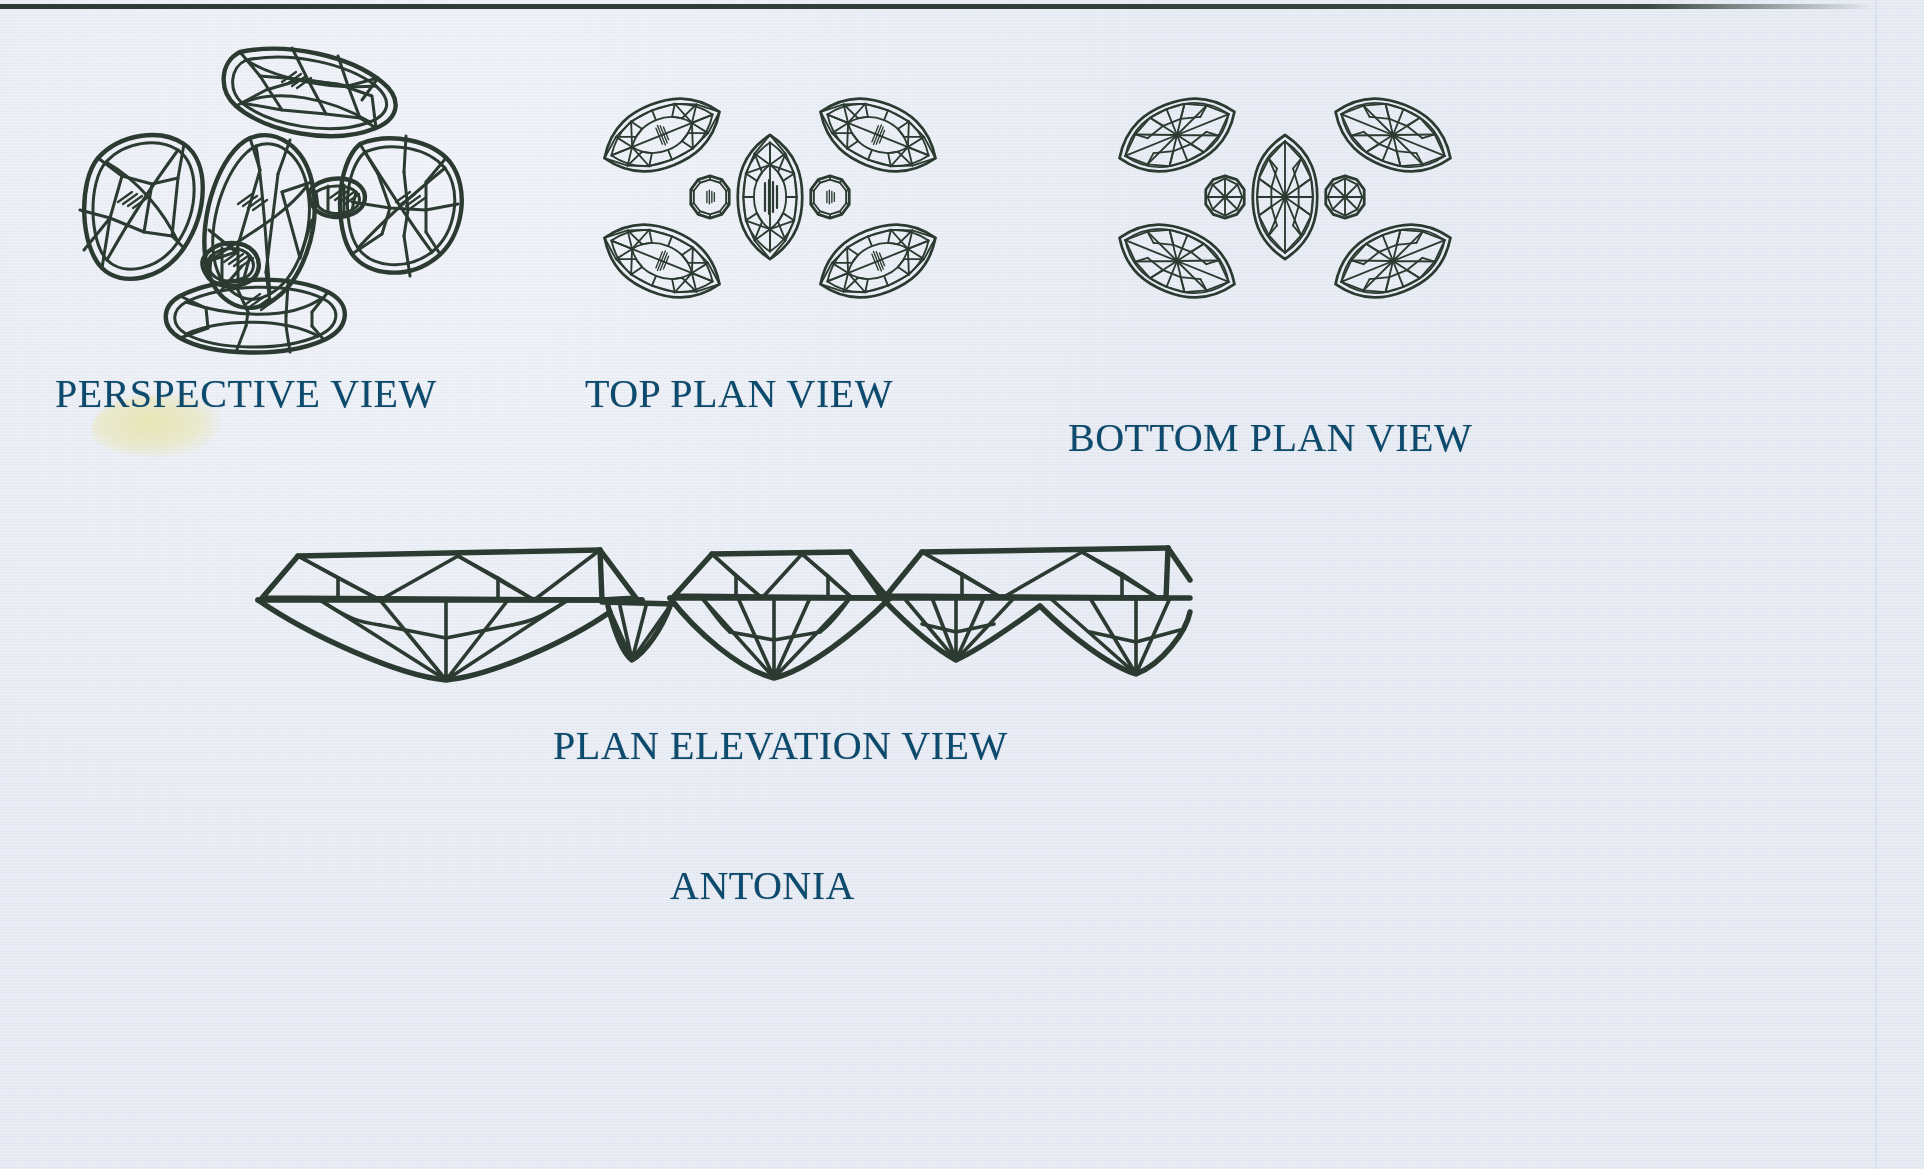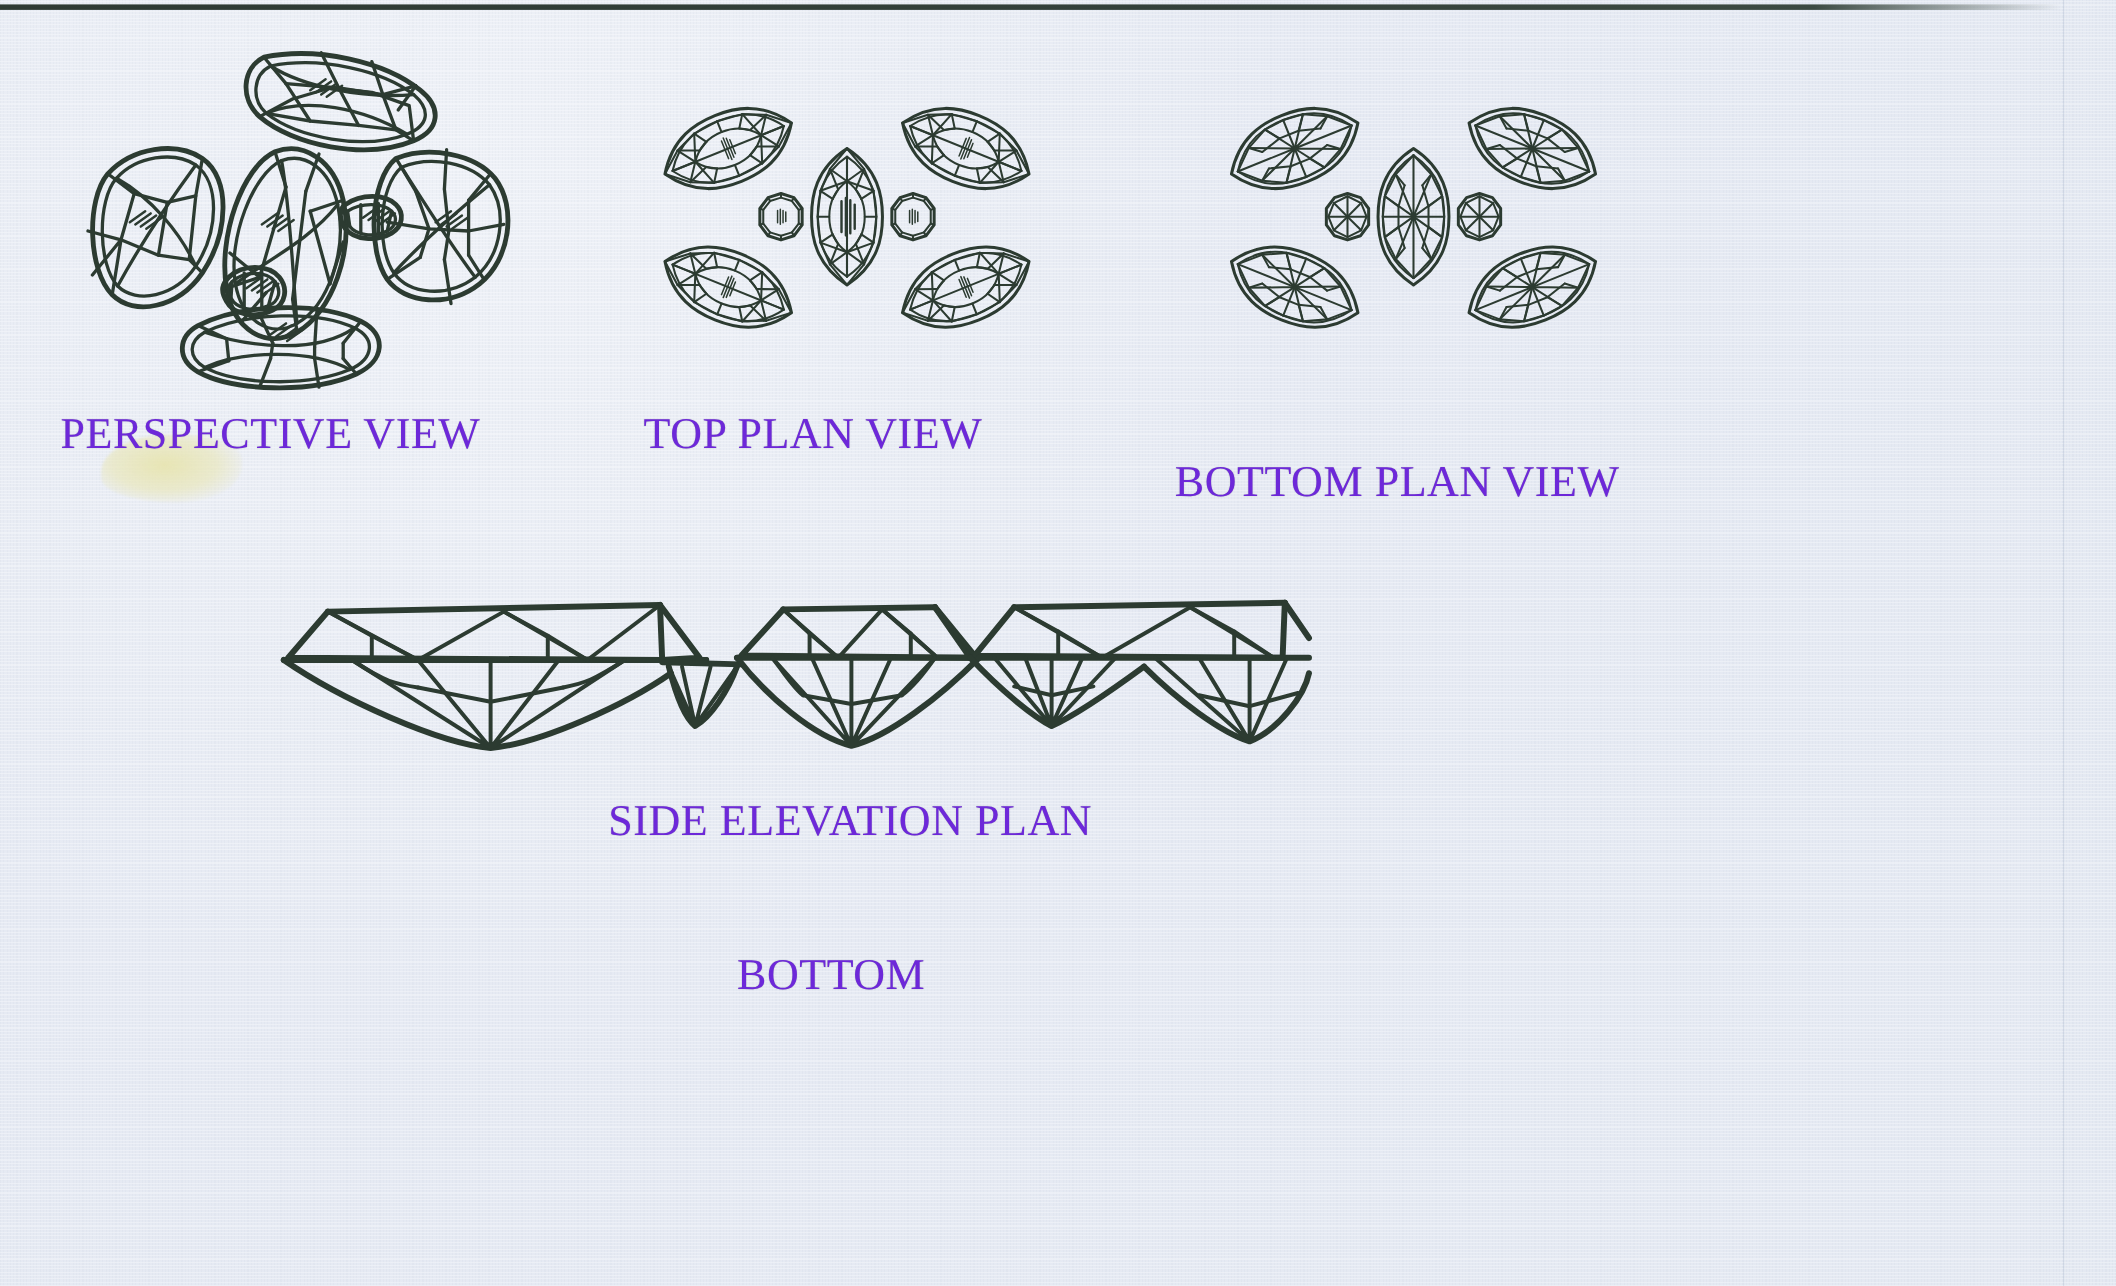--- a/index.html
+++ b/index.html
@@ -36,21 +36,21 @@
   #stain{
     position:absolute;left:92px;top:395px;width:128px;height:62px;
     background:radial-gradient(ellipse at 45% 45%, rgba(231,228,176,.95) 0%, rgba(233,231,189,.7) 48%, rgba(233,232,200,0) 78%);
     border-radius:55% 45% 50% 60%/60% 40% 60% 40%;
     filter:blur(1.2px);
     pointer-events:none;
   }
   .art{position:absolute;}
   .label{
     position:absolute;
-    color:#6d28d9;
+    color:#0c4a6e;
     font-family:"Liberation Serif", serif;
     letter-spacing:.5px;
     white-space:nowrap;
     text-shadow:0 0 1px rgba(43,58,49,.35);
   }
   .view-label{font-size:40px;}
   .title-label{font-size:40px;}
   svg{display:block;overflow:visible;}
   .ln{fill:none;stroke:#2c3b31;stroke-linecap:round;stroke-linejoin:round;}
   .w3{stroke-width:3;}
@@ -339,15 +339,15 @@
     <path class="ln w5" d="M632,78 C660,108 690,132 706,140 C724,132 760,108 790,86"></path>
     <path class="ln w35" d="M654,78 L706,140 M682,78 L706,140 M706,78 L706,140 M734,78 L706,140 M764,78 L706,140"></path>
     <path class="ln w35" d="M672,104 L706,112 M706,112 L744,104"></path>
     <path class="ln w5" d="M790,86 C820,116 860,146 886,154 C912,144 936,112 940,92"></path>
     <path class="ln w35" d="M800,78 L886,154 M840,78 L886,154 M886,78 L886,154 M920,78 L886,154"></path>
     <path class="ln w35" d="M840,112 L886,122 M886,122 L930,110"></path>
   </g>
 </svg>
 </div>
 
-<div class="label view-label" style="left:553px;top:722px;">SIDE ELEVATION PLAN</div>
-
-<div class="label title-label" style="left:670px;top:862px;">BOTTOM</div>
+<div class="label view-label" style="left:553px;top:722px;">PLAN ELEVATION VIEW</div>
+
+<div class="label title-label" style="left:670px;top:862px;">ANTONIA</div>
 
 </body></html>

